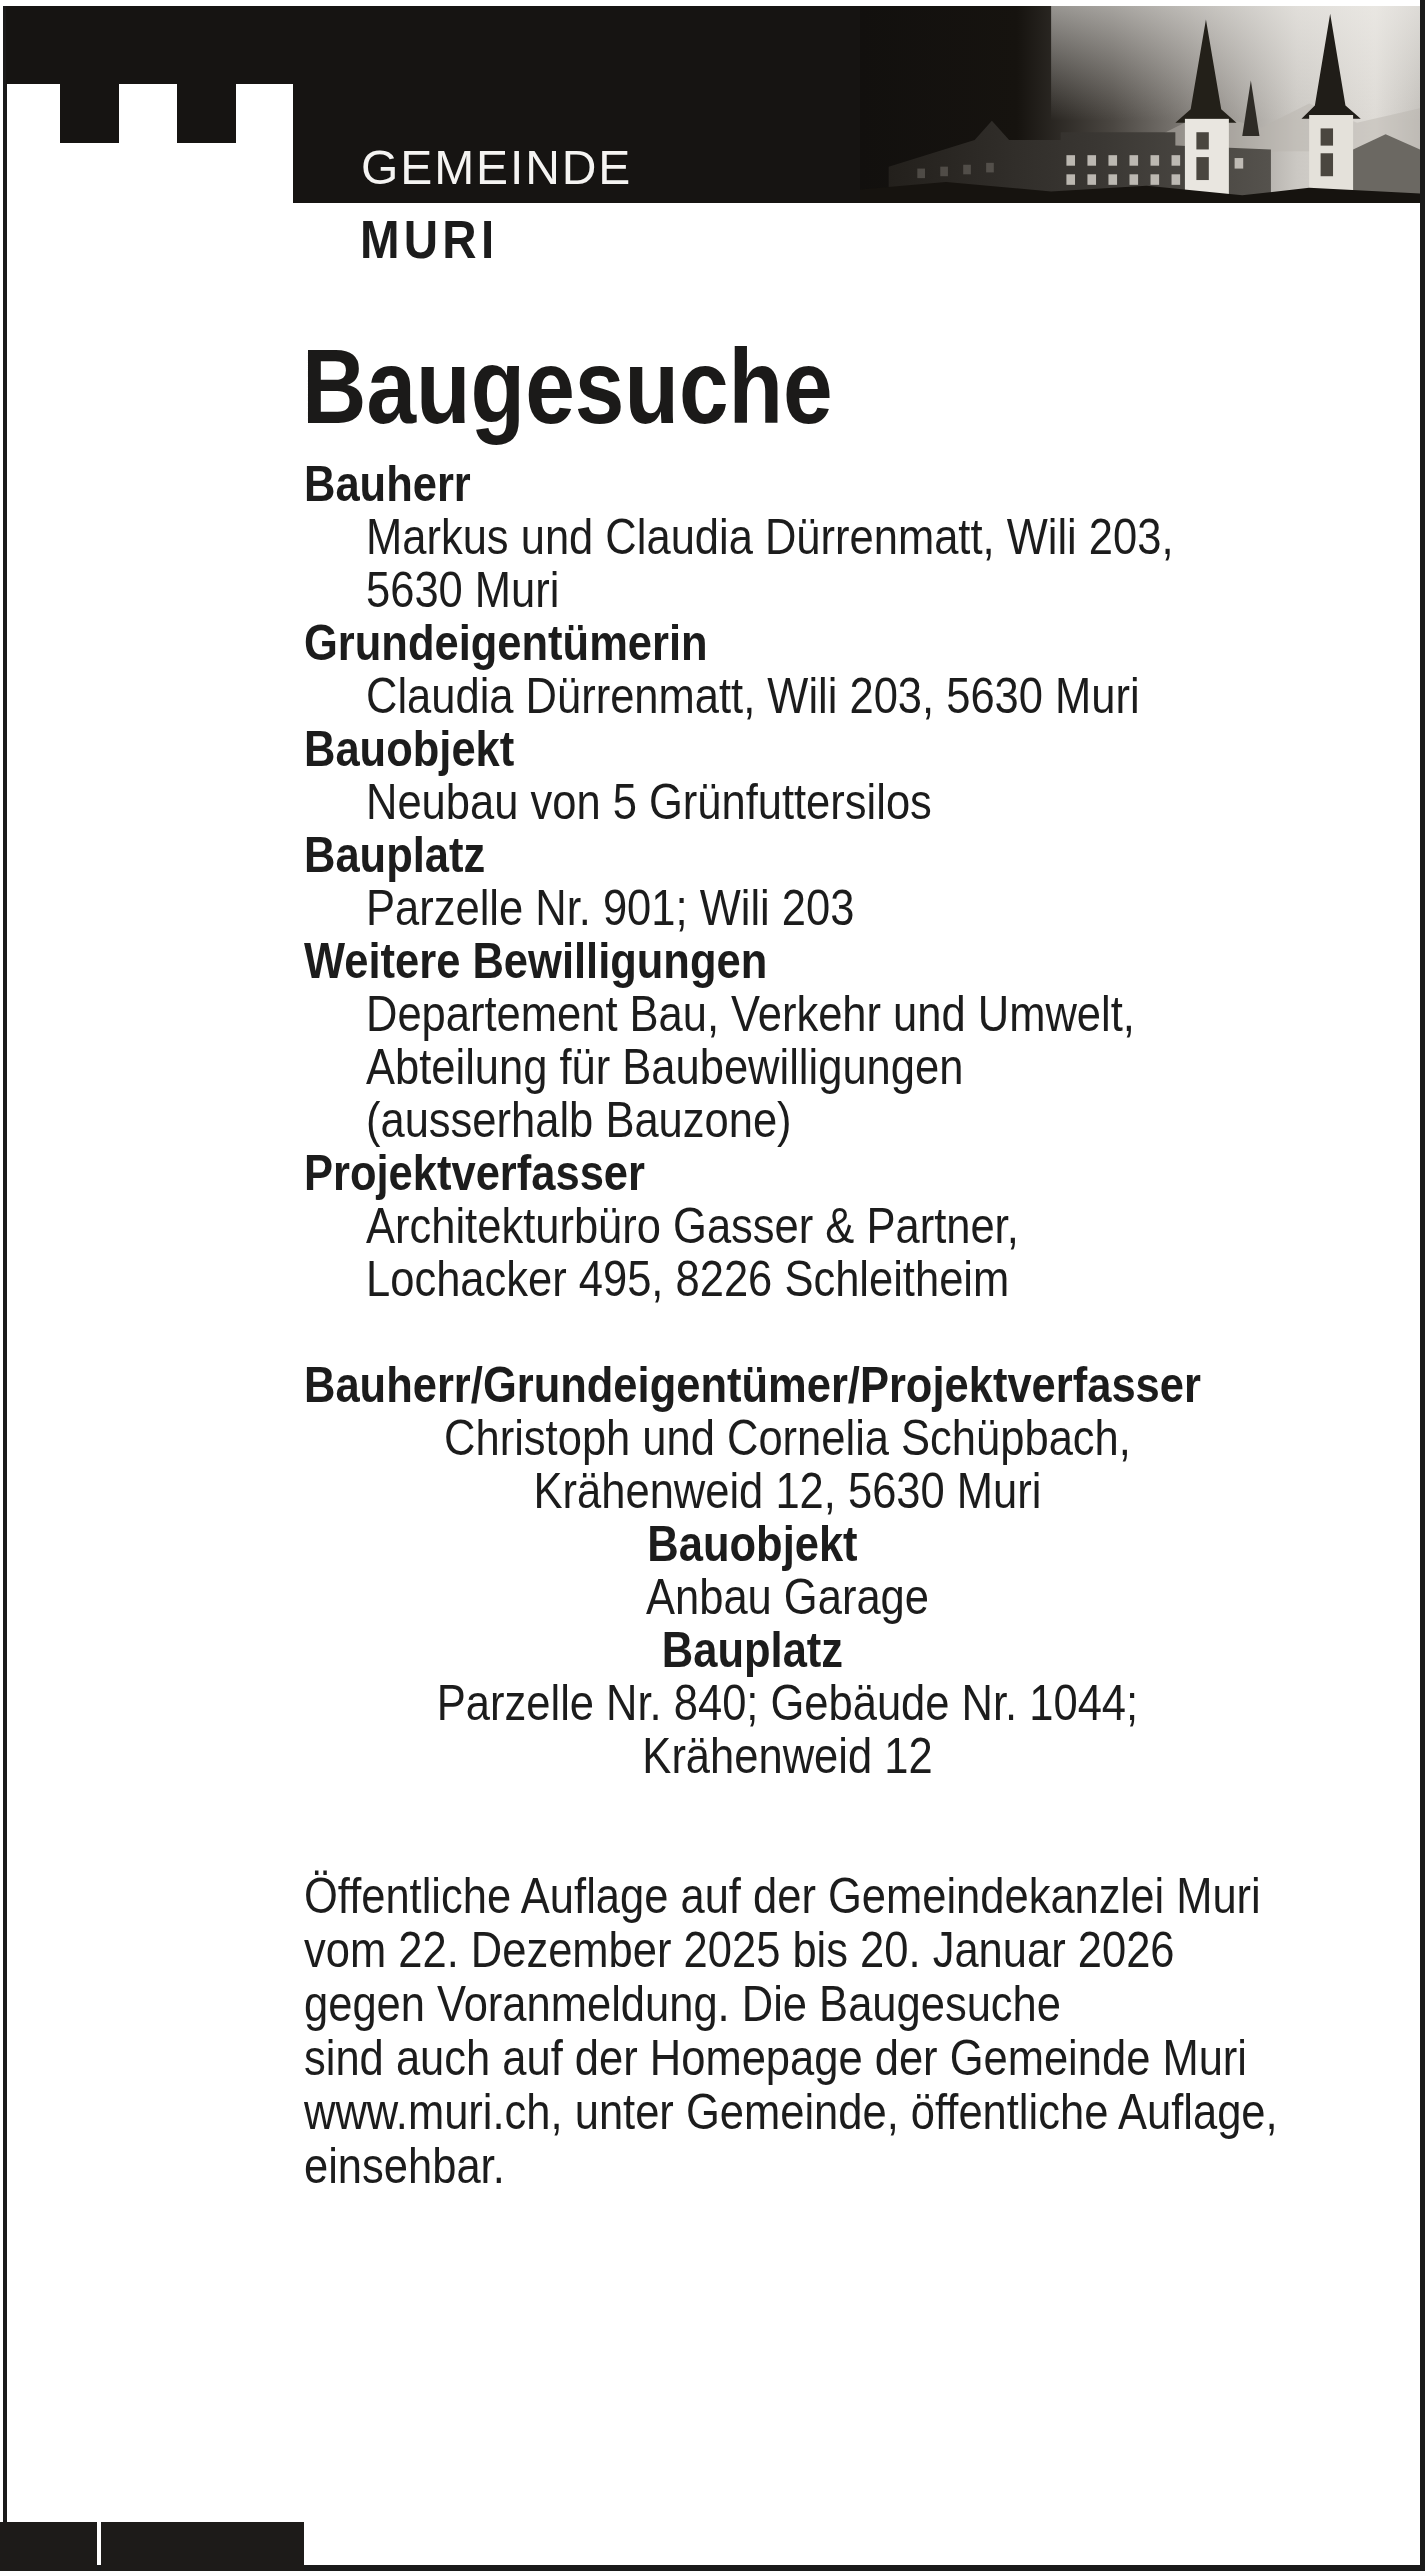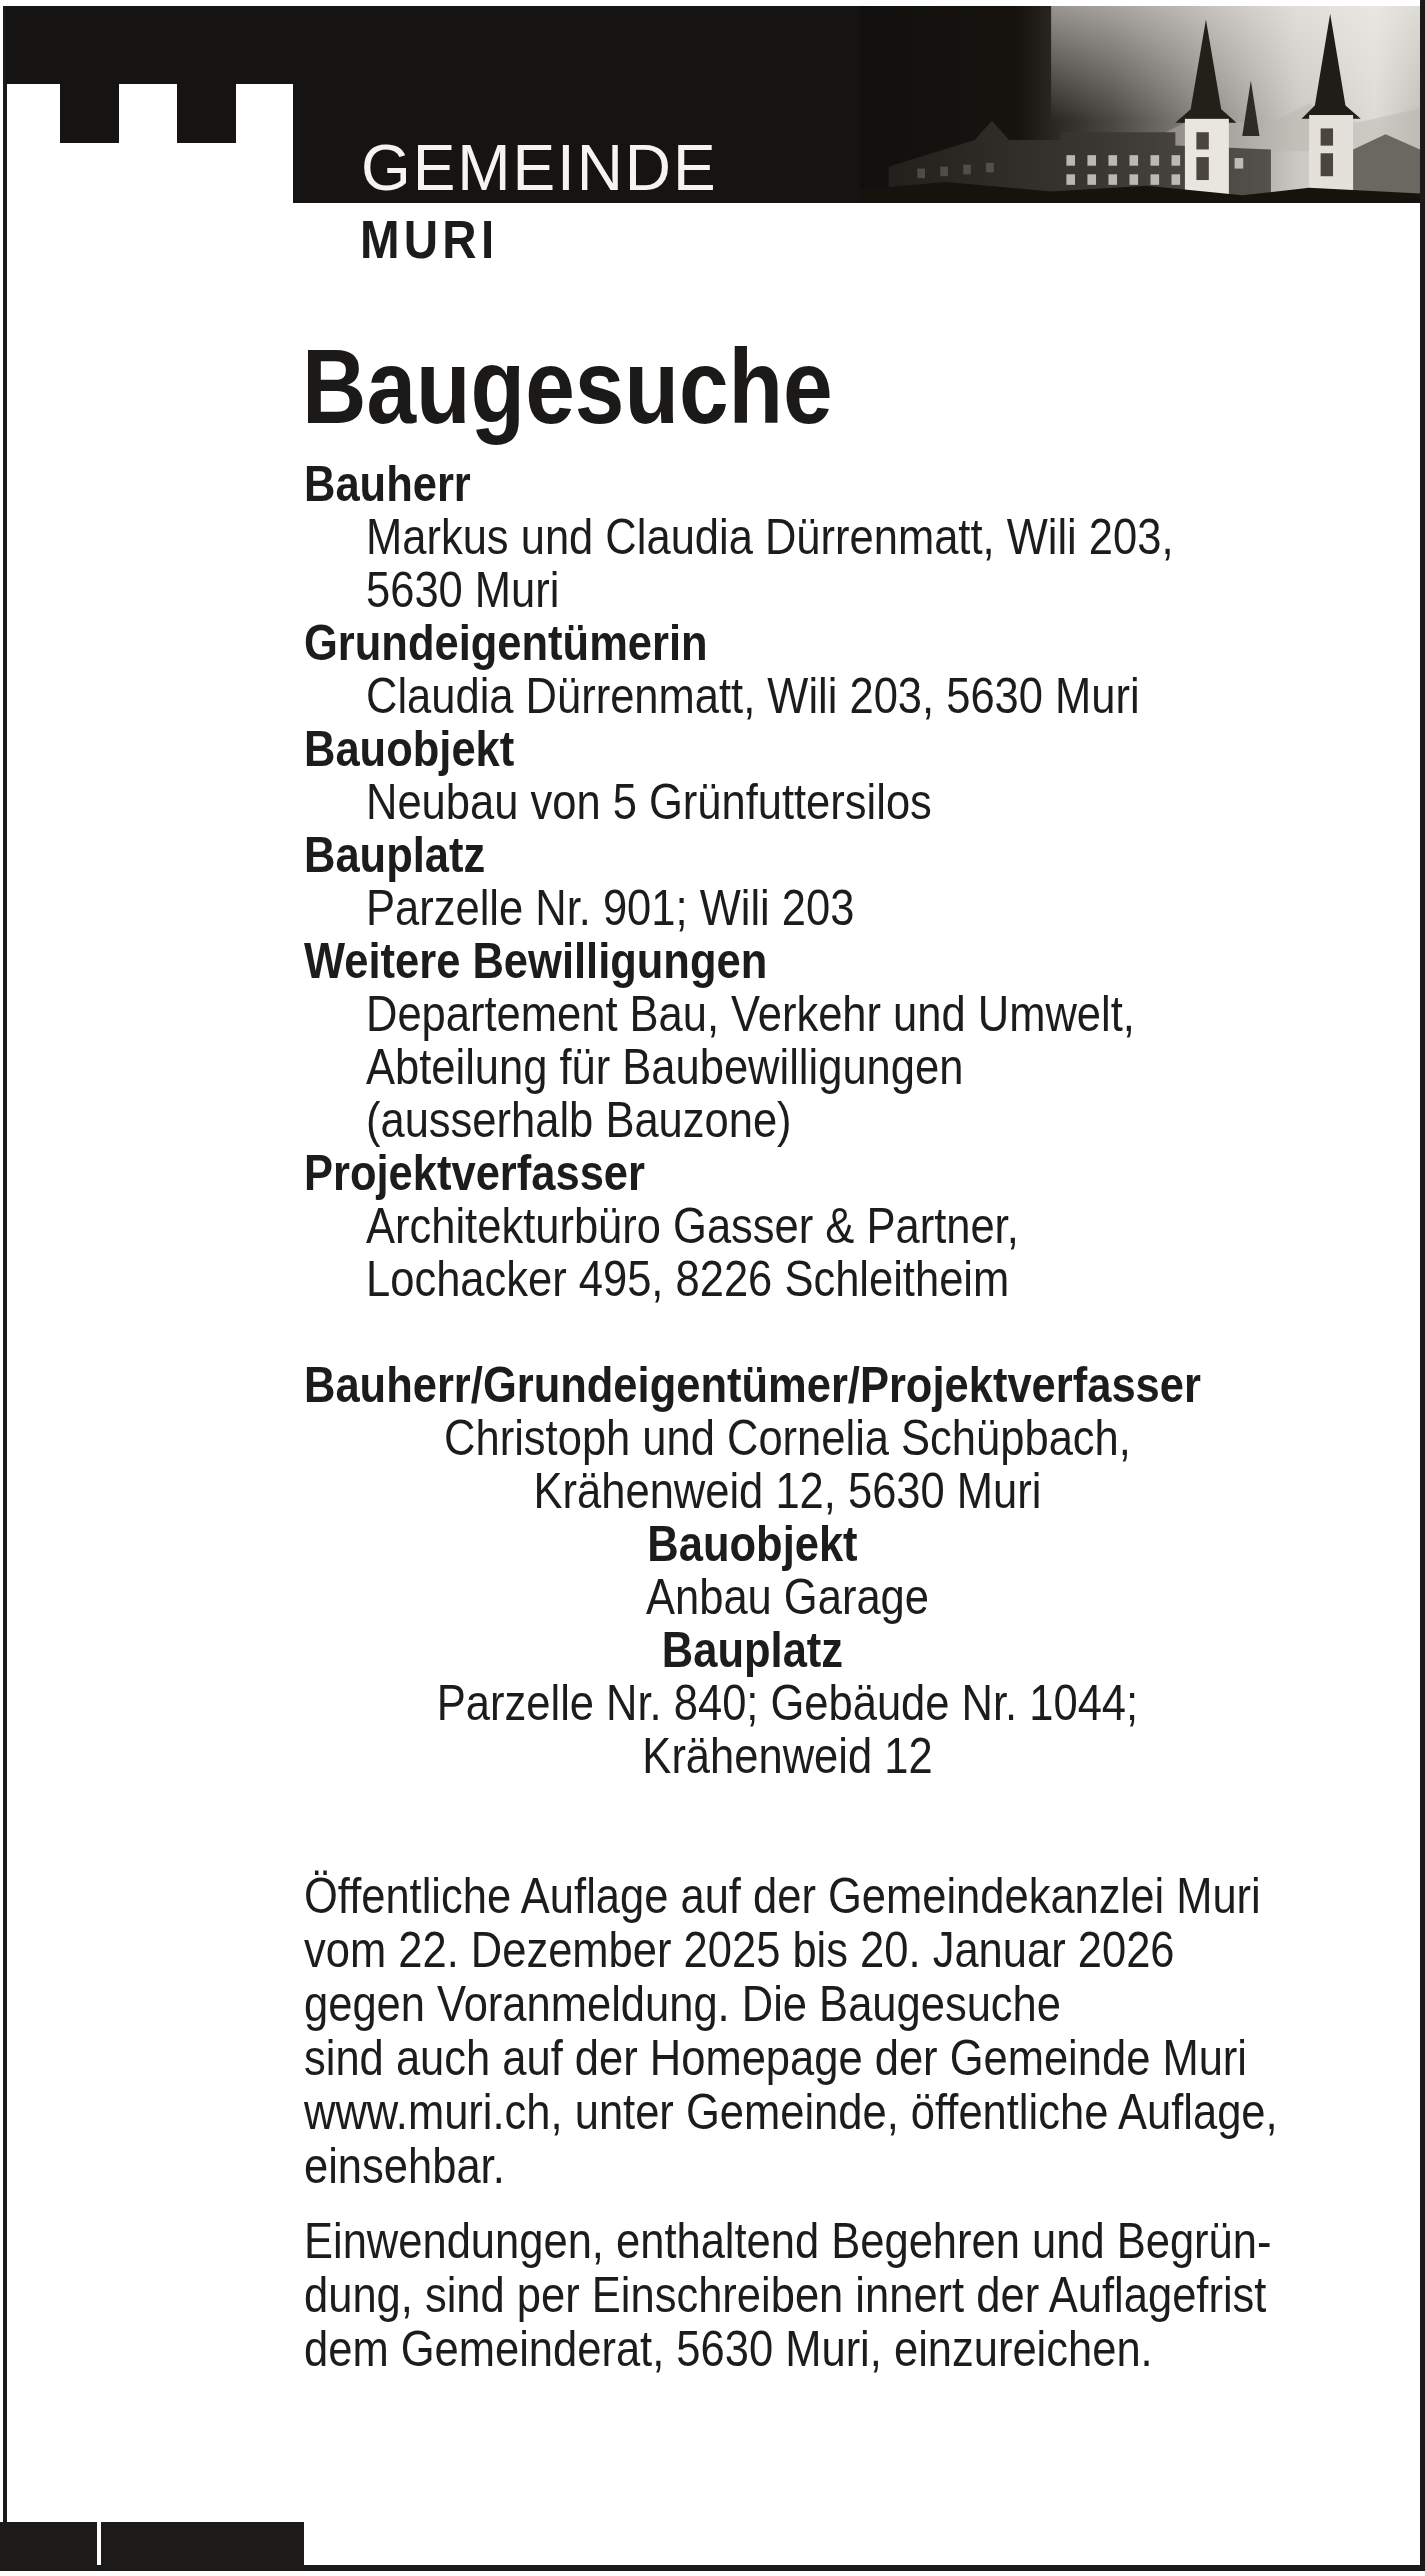--- a/index.html
+++ b/index.html
@@ -19,21 +19,21 @@
   .band   { position:absolute; left:5.7px; top:5.7px; width:1414px; height:78px; background:#161412; }
   .tooth  { position:absolute; background:#161412; width:59px; height:61px; top:82px; }
   .tooth-1 { left:60px; }
   .tooth-2 { left:177px; }
   .banner-block {
     position:absolute; left:293px; top:5.7px; width:1127px; height:197px;
     background:#161412; overflow:hidden;
   }
   .logo-gemeinde {
     position:absolute; left:68px; top:138px; z-index:2;
-    font-size:64px; line-height:48px; letter-spacing:1.9px;
+    font-size:48px; line-height:48px; letter-spacing:1.9px;
     color:#f5f4f2; font-weight:400; white-space:nowrap;
   }
   .logo-muri {
     position:absolute; left:360px; top:212px;
     font-size:54px; line-height:54px; font-weight:bold; letter-spacing:4.8px;
     color:#1c1c1c; transform:scaleX(0.88); transform-origin:0 0; white-space:nowrap;
   }
   .banner-photo { position:absolute; right:0; top:0; width:560px; height:197px; }
 
   
@@ -186,24 +186,19 @@
 
   <section class="textblock para" id="para1">
     <div class="line">Öffentliche Auflage auf der Gemeindekanzlei Muri</div>
     <div class="line">vom 22. Dezember 2025 bis 20. Januar 2026</div>
     <div class="line">gegen Voranmeldung. Die Baugesuche</div>
     <div class="line">sind auch auf der Homepage der Gemeinde Muri</div>
     <div class="line">www.muri.ch, unter Gemeinde, öffentliche Auflage,</div>
     <div class="line">einsehbar.</div>
   </section>
 
-  <section class="textblock para" id="para2">
-    <div class="line">Einwendungen, enthaltend Begehren und Begrün-</div>
-    <div class="line">dung, sind per Einschreiben innert der Auflagefrist</div>
-    <div class="line">dem Gemeinderat, 5630 Muri, einzureichen.</div>
-  </section>
 
 
   <div class="foot-block foot-block-a"></div>
   <div class="foot-block foot-block-b"></div>
 
 </div>
 
 
 </body></html>

